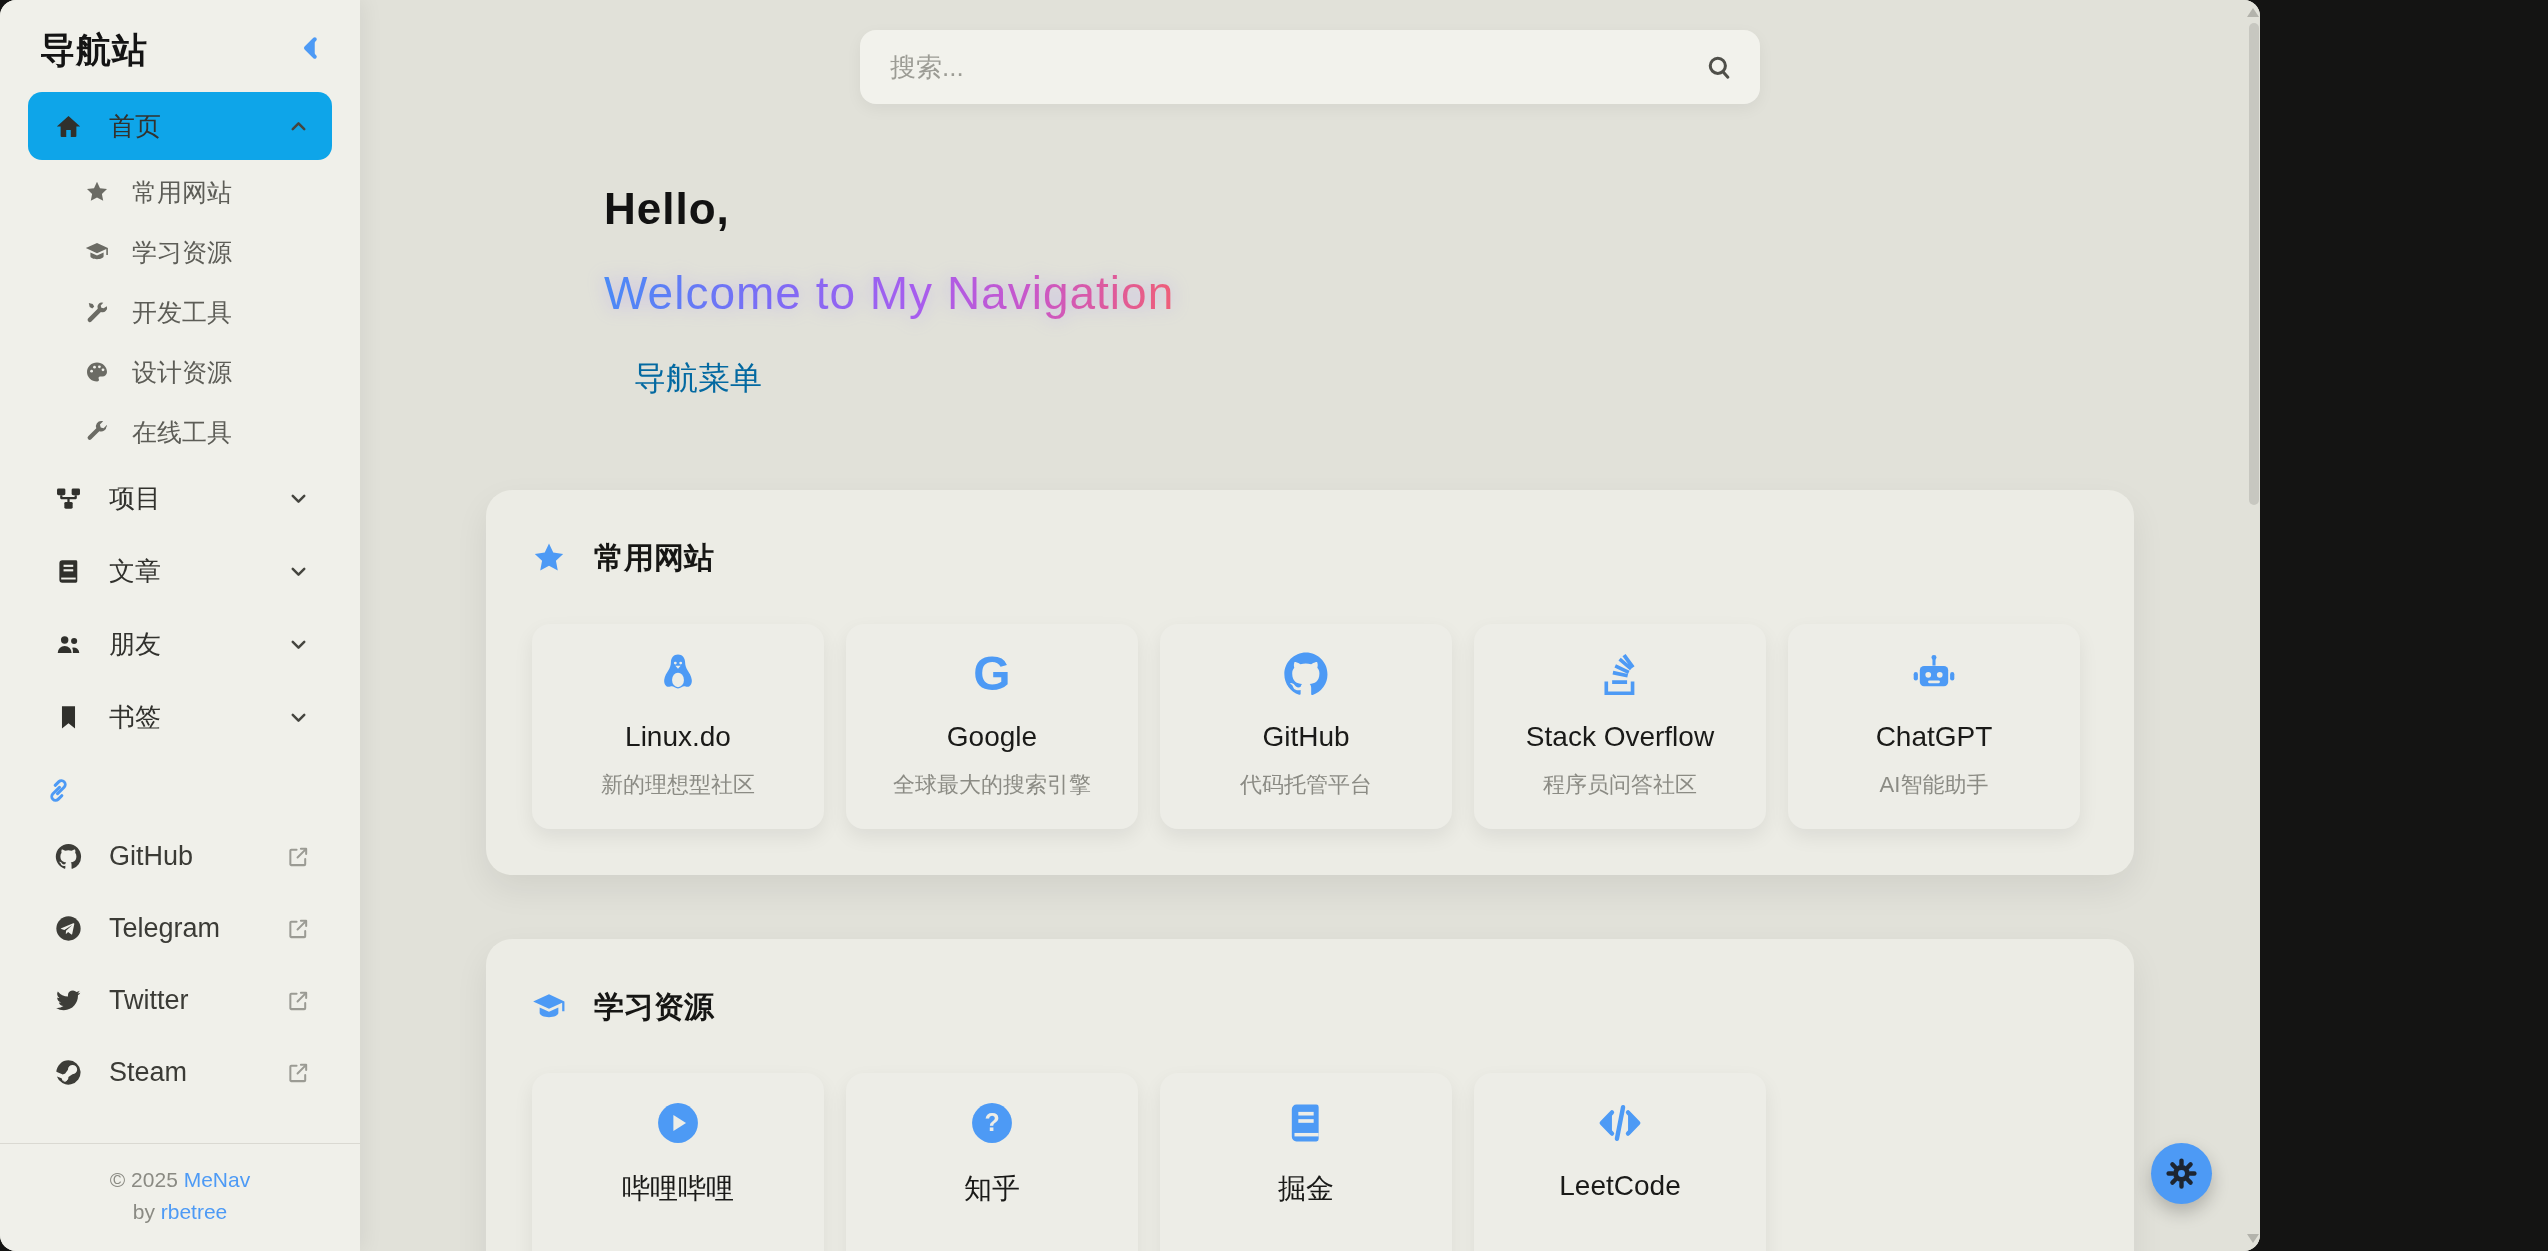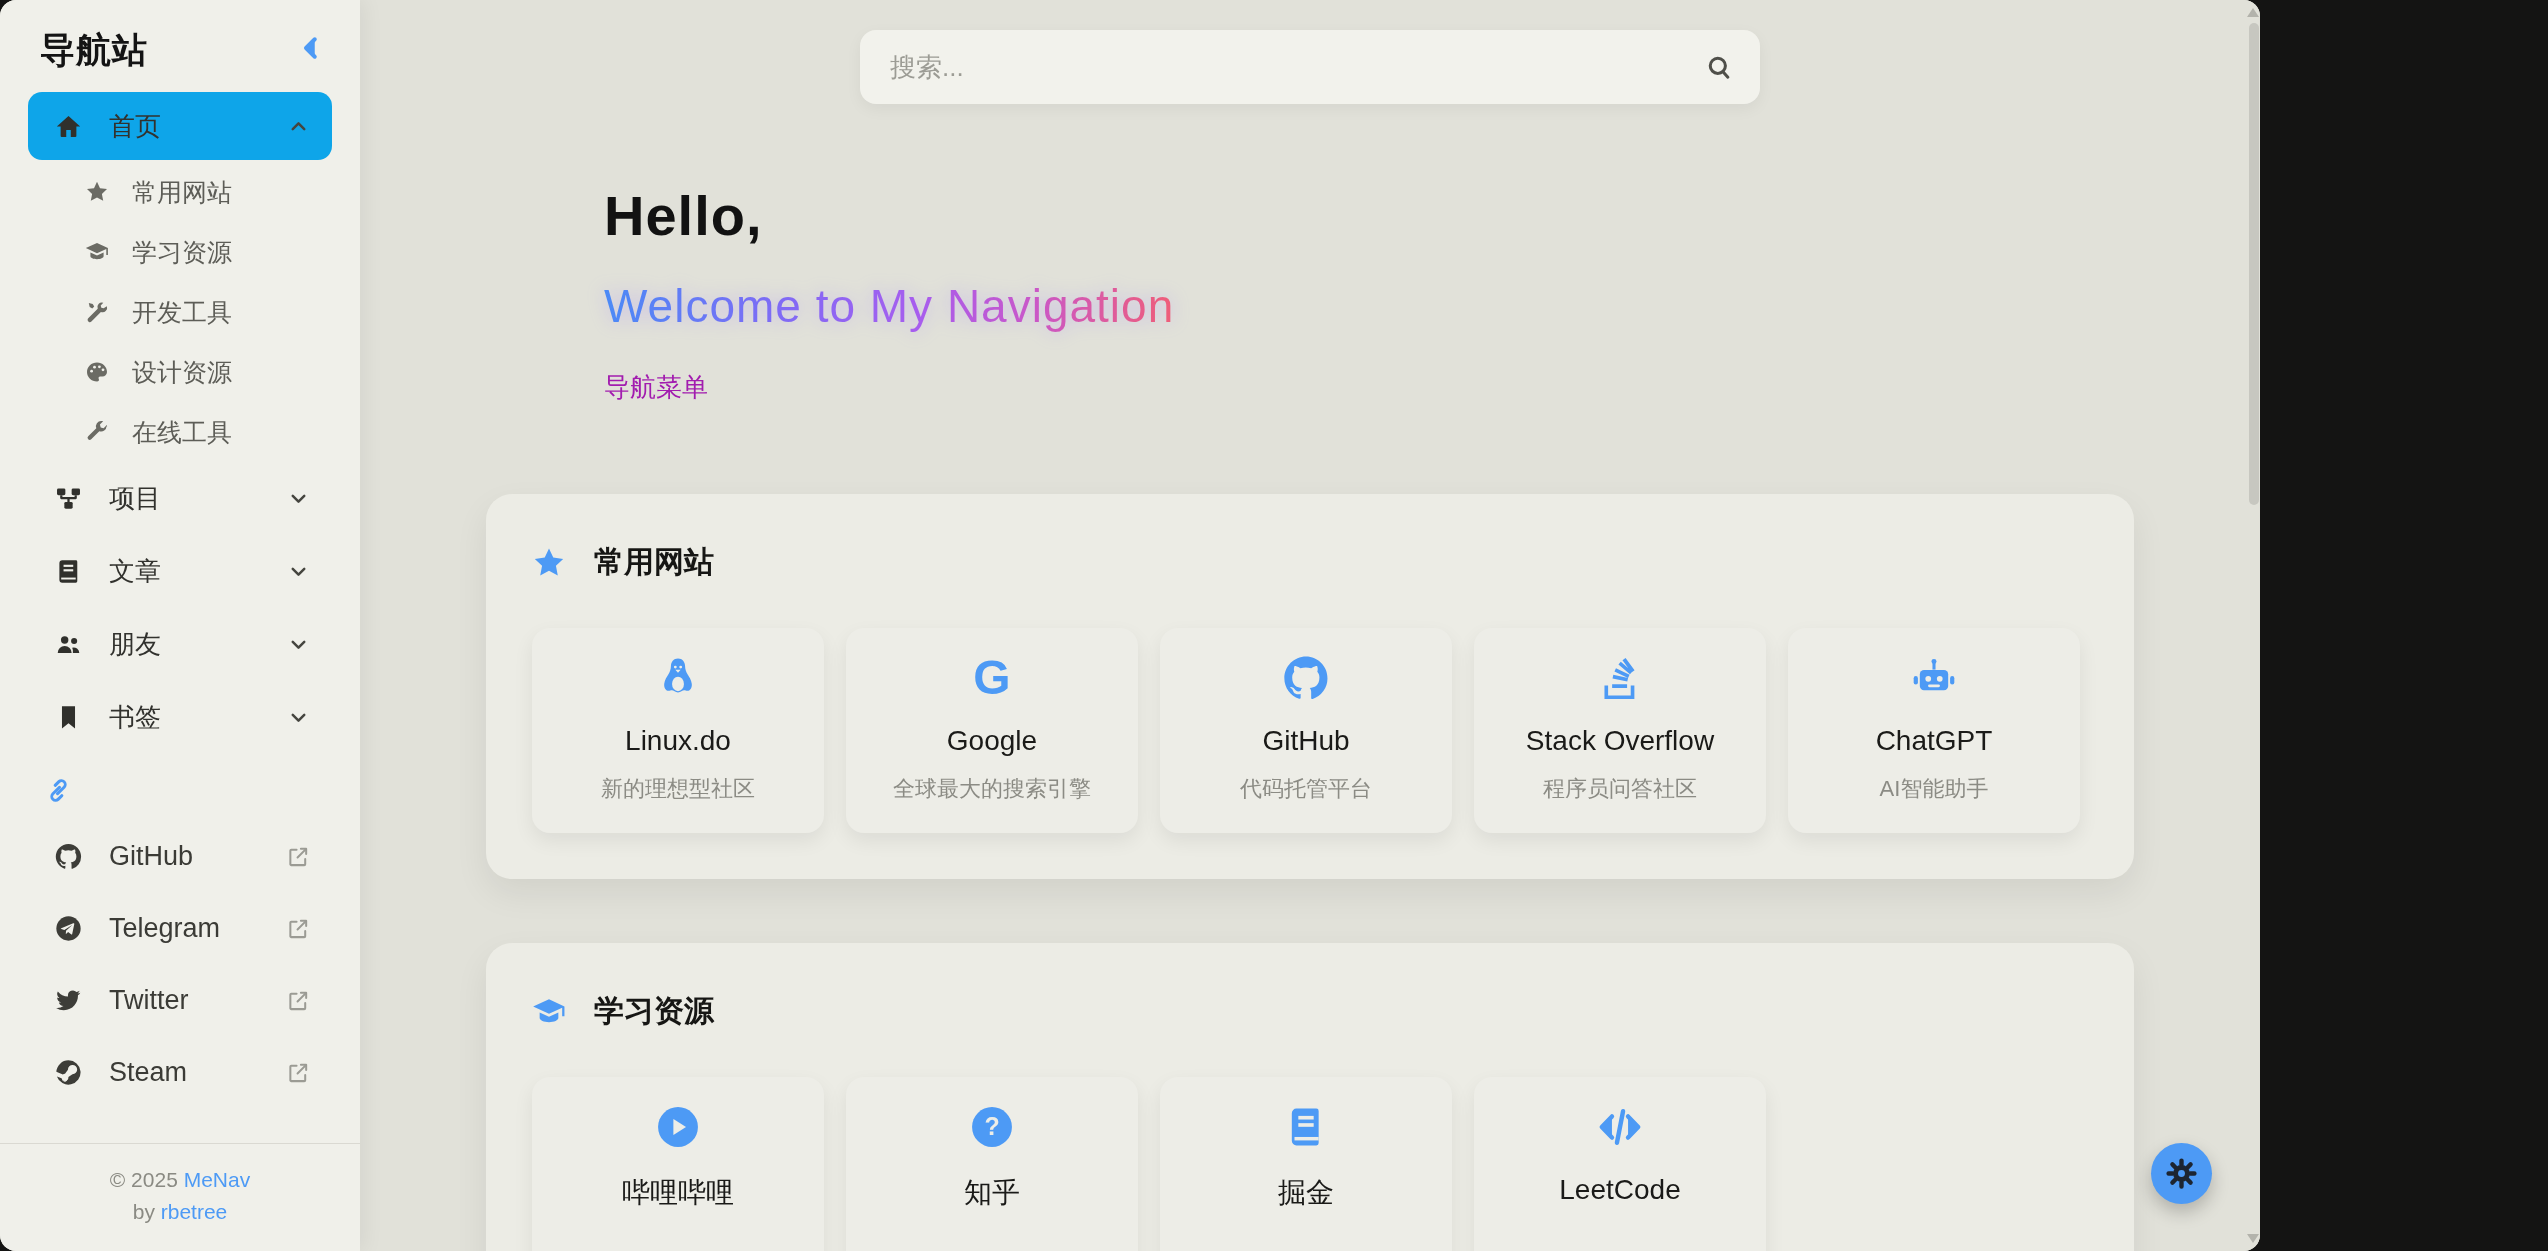--- a/index.html
+++ b/index.html
@@ -53,26 +53,26 @@
   .search-bar { position:relative; width:900px; height:74px; margin:0 auto; background:#F2F2EC;
                 border-radius:16px; box-shadow:0 5px 16px rgba(0,0,0,.05); }
   .search-bar input { position:absolute; inset:0; width:100%; background:transparent; border:0; outline:0;
                       padding:0 86px 0 30px; font-size:26px; color:#35352f;
                       font-family:"Liberation Sans","DejaVu Sans",sans-serif; }
   .search-bar input::placeholder { color:#9c9c95; }
   .search-icon { position:absolute; right:27px; top:50%; transform:translateY(-50%); width:28px; height:28px; color:#4f4f49; cursor:pointer; }
   .search-icon svg { fill:none; }
 
   .hero { width:1648px; margin:80px auto 0; padding-left:118px; }
-  .greeting { font-size:56px; font-weight:800; color:#121212; letter-spacing:1px; line-height:1.15; }
+  .greeting { font-size:44px; font-weight:800; color:#121212; letter-spacing:1px; line-height:1.15; }
   .welcome { margin-top:31px; width:max-content; font-size:46px; font-weight:500; letter-spacing:1px;
              background:linear-gradient(90deg,#4B8AF6 0%,#7E6BF5 30%,#A75DEE 55%,#C957C9 75%,#EF5E78 100%);
              -webkit-background-clip:text; background-clip:text; color:transparent;
              filter:drop-shadow(0 0 9px rgba(150,120,255,.38)); }
-  .subtitle { margin-top:37px; font-size:26px; color:#a21caf; }
+  .subtitle { margin-top:37px; font-size:32px; color:#0369a1;margin-left:30px; }
 
   .sections { width:1648px; margin:0 auto; }
   .panel { background:#ECECE5; border-radius:26px; box-shadow:0 14px 34px rgba(0,0,0,.07);
            padding:48px 46px 46px; }
   .panel:first-child { margin-top:89px; }
   .panel + .panel { margin-top:64px; }
   .sec-head { display:flex; align-items:center; gap:28px; }
   .sec-head .ic { width:34px; height:34px; color:#4D9AF5; --hole:#ECECE5; }
   .sec-title { font-size:30px; font-weight:700; color:#161614; }
 

